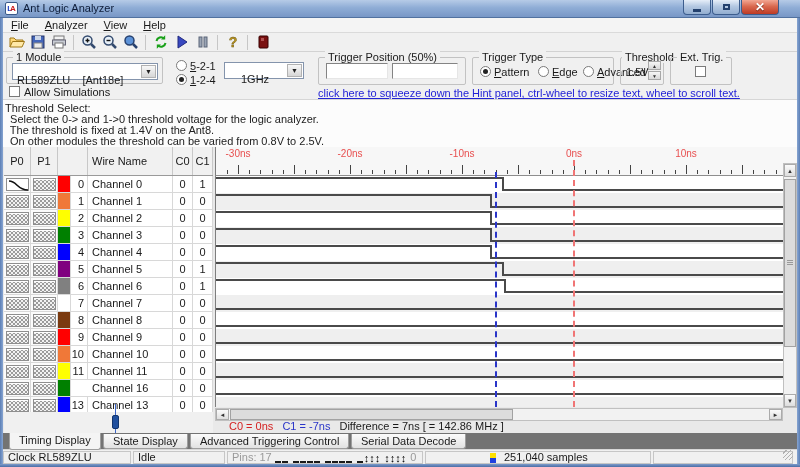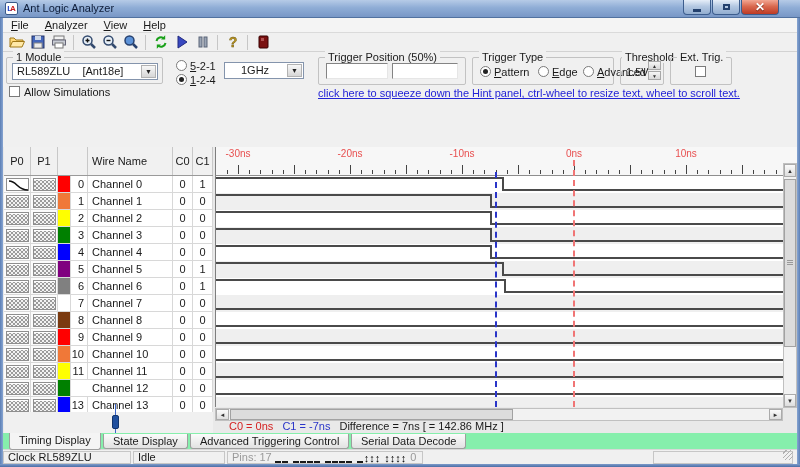--- a/index.html
+++ b/index.html
@@ -30,21 +30,21 @@
   .menu-item{display:inline-block;padding:1px 8px 0 8px;height:15px;}
   .toolbar{left:3px;top:33px;width:794px;height:19px;background:#f0f0f0;border-bottom:1px solid #d2d2d2;
     display:flex;align-items:center;padding-left:3px;}
   .tbtn{width:21px;height:18px;display:flex;align-items:center;justify-content:center;}
   .tsep{width:1px;height:15px;background:#c6c6c6;margin:0 4px;}
   .ticon svg{display:block;}
   
   .grp{position:absolute;border:1px solid #c2c2c2;border-radius:2px;}
   .grp-label{position:absolute;top:-7px;left:6px;background:#f0f0f0;padding:0 3px;white-space:nowrap;}
   .combo{position:absolute;background:#fff;border:1px solid #8494ac;}
-  .combo .ctext{position:absolute;left:4px;top:1px;white-space:pre;text-align:right;}
+  .combo .ctext{position:absolute;left:4px;top:10px;white-space:pre;text-align:right;}
   .combo .cbtn{position:absolute;right:1px;top:1px;bottom:1px;width:15px;font-size:7px;color:#222;
     background:linear-gradient(#f8f8f8,#d6d6d6);border:1px solid #b2b2b2;display:flex;align-items:center;justify-content:center;}
   .radio{position:absolute;width:11px;height:11px;border:1px solid #7a7a7a;border-radius:50%;background:#fff;}
   .radio.sel::after{content:"";position:absolute;left:2px;top:2px;width:5px;height:5px;border-radius:50%;background:#222;}
   .checkbox{position:absolute;width:11px;height:11px;border:1px solid #7a7a7a;background:#fff;}
   .field{position:absolute;background:#fff;border:1px solid #9a9a9a;border-color:#848484 #e6e6e6 #e6e6e6 #848484;}
   .spinbtn{position:absolute;width:13px;height:9px;background:linear-gradient(#f6f6f6,#d8d8d8);
     border:1px solid #a8a8a8;font-size:5px;display:flex;align-items:center;justify-content:center;color:#333;}
   .hint-link{position:absolute;color:#2323d6;text-decoration:underline;}
   .hint-area{left:3px;top:99px;width:794px;height:48px;background:#fcfcfc;border-top:1px solid #d6d6d6;}
@@ -81,21 +81,21 @@
   .grip{position:absolute;left:2px;right:2px;top:50%;height:5px;margin-top:-3px;
     background:repeating-linear-gradient(#9a9a9a 0 1px,transparent 1px 2px);}
   
   .slider-area{left:4px;top:412px;width:209px;height:21px;background:#f0f0f0;}
   .slider-line{position:absolute;width:1px;background:#3b66c8;}
   .slider-thumb{position:absolute;width:7px;height:14px;background:#1f4f9e;border:1px solid #12356e;border-radius:2px;}
   
   .curinfo{left:215px;top:420px;width:580px;height:13px;white-space:nowrap;}
   .curinfo span{margin-right:6px;}
   
-  .tabbar{left:3px;top:433px;width:794px;height:16px;background:#86efac;}
+  .tabbar{left:3px;top:433px;width:794px;height:16px;background:#737373;}
   .tab{position:absolute;top:1px;height:15px;padding:0 9px;line-height:14px;white-space:nowrap;
     background:linear-gradient(#fbfbfb,#e2e2e2);border:1px solid #9e9e9e;border-radius:0 0 3px 3px;border-top:none;}
   .tab.active{top:0;height:17px;background:#f4f4f4;z-index:2;line-height:15px;}
   
   .statusbar{left:3px;top:449px;width:794px;height:15px;background:#f0f0f0;border-top:1px solid #d8d8d8;}
   .spanel{position:absolute;top:1px;height:13px;border:1px solid #c6c6c6;padding:0 4px;line-height:11px;
     display:flex;align-items:center;white-space:nowrap;overflow:hidden;}
   .pin-low{display:inline-block;width:6px;height:9px;border-bottom:3px solid #1a1a1a;margin-right:1px;}
   .pin-toggle{font-weight:bold;color:#000;letter-spacing:0;}
   .pin-group{display:inline-flex;align-items:flex-end;margin-right:4px;height:12px;}
@@ -269,20 +269,26 @@
   <div class="abs spinbtn" style="left:648px;top:61px;">▲</div>
   <div class="abs spinbtn" style="left:648px;top:71px;">▼</div>
 
   <div class="abs grp" style="left:670px;top:57px;width:62px;height:28px;">
     <div class="grp-label">Ext. Trig.</div>
   </div>
   <div class="abs checkbox" style="left:695px;top:66px;"></div>
 
   <div class="hint-link" style="left:318px;top:87px;">click here to squeeze down the Hint panel, ctrl-wheel to resize text, wheel to scroll text.</div>
 
+  <div class="abs hint-area">
+    <div class="hint-line" style="left:2px;top:2px;">Threshold Select:</div>
+    <div class="hint-line" style="left:4px;top:13px;"> Select the 0-&gt; and 1-&gt;0 threshold voltage for the logic analyzer.</div>
+    <div class="hint-line" style="left:4px;top:24px;"> The threshold is fixed at 1.4V on the Ant8.</div>
+    <div class="hint-line" style="left:4px;top:35px;"> On other modules the threshold can be varied from 0.8V to 2.5V.</div>
+  </div>
 
   <div class="abs mainbg"></div>
   <div class="abs thead">
       <div class="thcell" style="left: 0px; width: 27px;">P0</div>
       <div class="thcell" style="left: 27px; width: 27px;">P1</div>
       <div class="thcell" style="left: 54px; width: 30px;"></div>
       <div class="thcell wn" style="left: 84px; width: 85px;">Wire Name</div>
       <div class="thcell" style="left: 169px; width: 20px;">C0</div>
       <div class="thcell" style="left: 189px; width: 20px;">C1</div>
     </div>
@@ -447,21 +453,21 @@
       </div>
       <div class="trow" style="top: 204px;">
         <div class="tc pcell" style="left: 0px; width: 27px;">
           <span class="pbtn x"></span>
         </div>
         <div class="tc pcell" style="left: 27px; width: 27px;">
           <span class="pbtn x"></span>
         </div>
         <div class="tc " style="left: 54px; width: 13px; background: rgb(0, 128, 0);"></div>
         <div class="tc numc" style="left: 67px; width: 17px; padding-left: 36px;">12</div>
-        <div class="tc namec" style="left: 84px; width: 85px;">Channel 12</div>
+        <div class="tc namec" style="left: 84px; width: 85px;">Channel 16</div>
         <div class="tc valc" style="left: 169px; width: 20px;">0</div>
         <div class="tc valc" style="left: 189px; width: 20px;">0</div>
       </div>
       <div class="trow" style="top: 221px;">
         <div class="tc pcell" style="left: 0px; width: 27px;">
           <span class="pbtn x"></span>
         </div>
         <div class="tc pcell" style="left: 27px; width: 27px;">
           <span class="pbtn x"></span>
         </div>
@@ -652,16 +658,23 @@
           <span class="pin-toggle">↕</span>
         </span>
         <span class="pin-group">
           <span class="pin-toggle">↕</span>
           <span class="pin-toggle">↕</span>
           <span class="pin-toggle">↕</span>
           <span class="pin-toggle">↕</span>
         </span>
         <span class="dimtxt">0</span>
       </div>
+    <div class="spanel" style="left:422px;width:226px;">
+      <span style="margin-left:60px;display:inline-flex;flex-direction:column;">
+        <span style="width:6px;height:5px;background:#ffe000;"></span>
+          <span style="width:6px;height:5px;background:#2040e0;"></span>
+      </span>
+      <span style="margin-left:8px;">251,040 samples</span>
+    </div>
     <div class="spanel" style="left:650px;width:140px;"></div>
     <div class="abs grip-corner"></div>
   </div>
 </div>
 
 </body></html>

